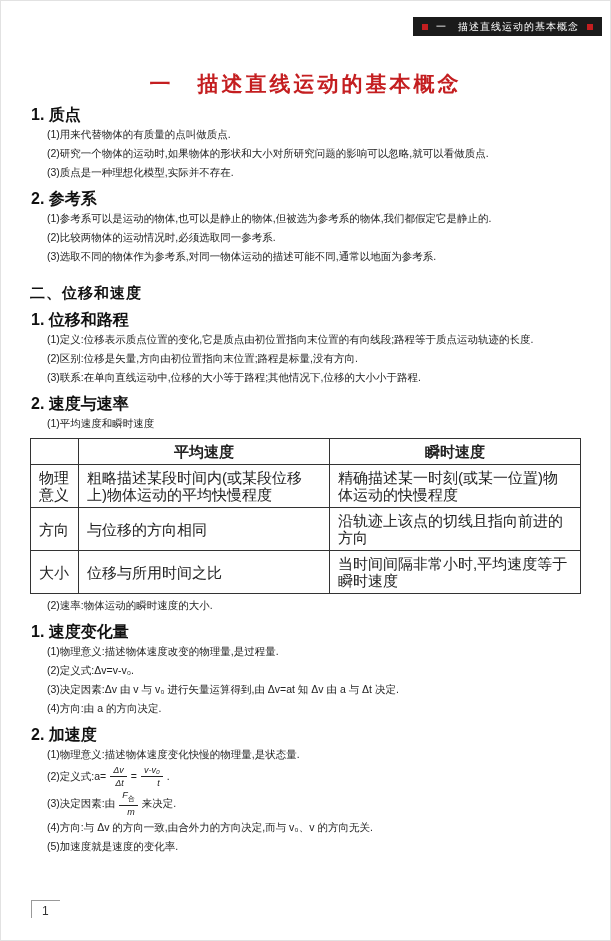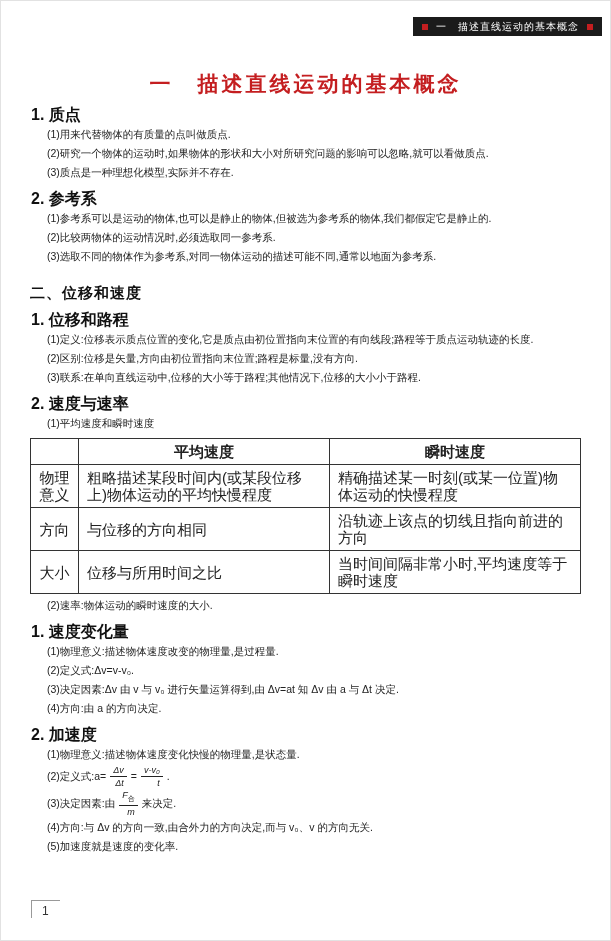--- a/index.html
+++ b/index.html
@@ -36,21 +36,21 @@
   table.speed-table{
     border-collapse:collapse;margin:5px 0 2px 0;width:551px;
     font-size:15px;table-layout:fixed;
   }
   table.speed-table th,table.speed-table td{
     border:1px solid #333;padding:4px 8px;line-height:17px;vertical-align:middle;
     word-break:break-all;
   }
   table.speed-table{border:1.5px solid #222;}
   table.speed-table th{font-weight:bold;text-align:center;padding:4px 2px;}
-  td.row-label{width:34px;text-align:center;padding:4px 3px;}
+  td.row-label{width:34px;text-align:left;padding:4px 3px;}
   col.c-label{width:48px;}
   col.c-half{width:251px;}
   
   .formula-line{display:flex;align-items:center;flex-wrap:nowrap;}
   .frac{
     display:inline-block;vertical-align:middle;text-align:right;
     font-size:9px;line-height:10px;margin:0 4px;font-style:italic;
   }
   .frac .num{display:block;border-bottom:1px solid #222;padding:1px 3px;}
   .frac .den{display:block;padding:1px 3px;font-style:italic;}

